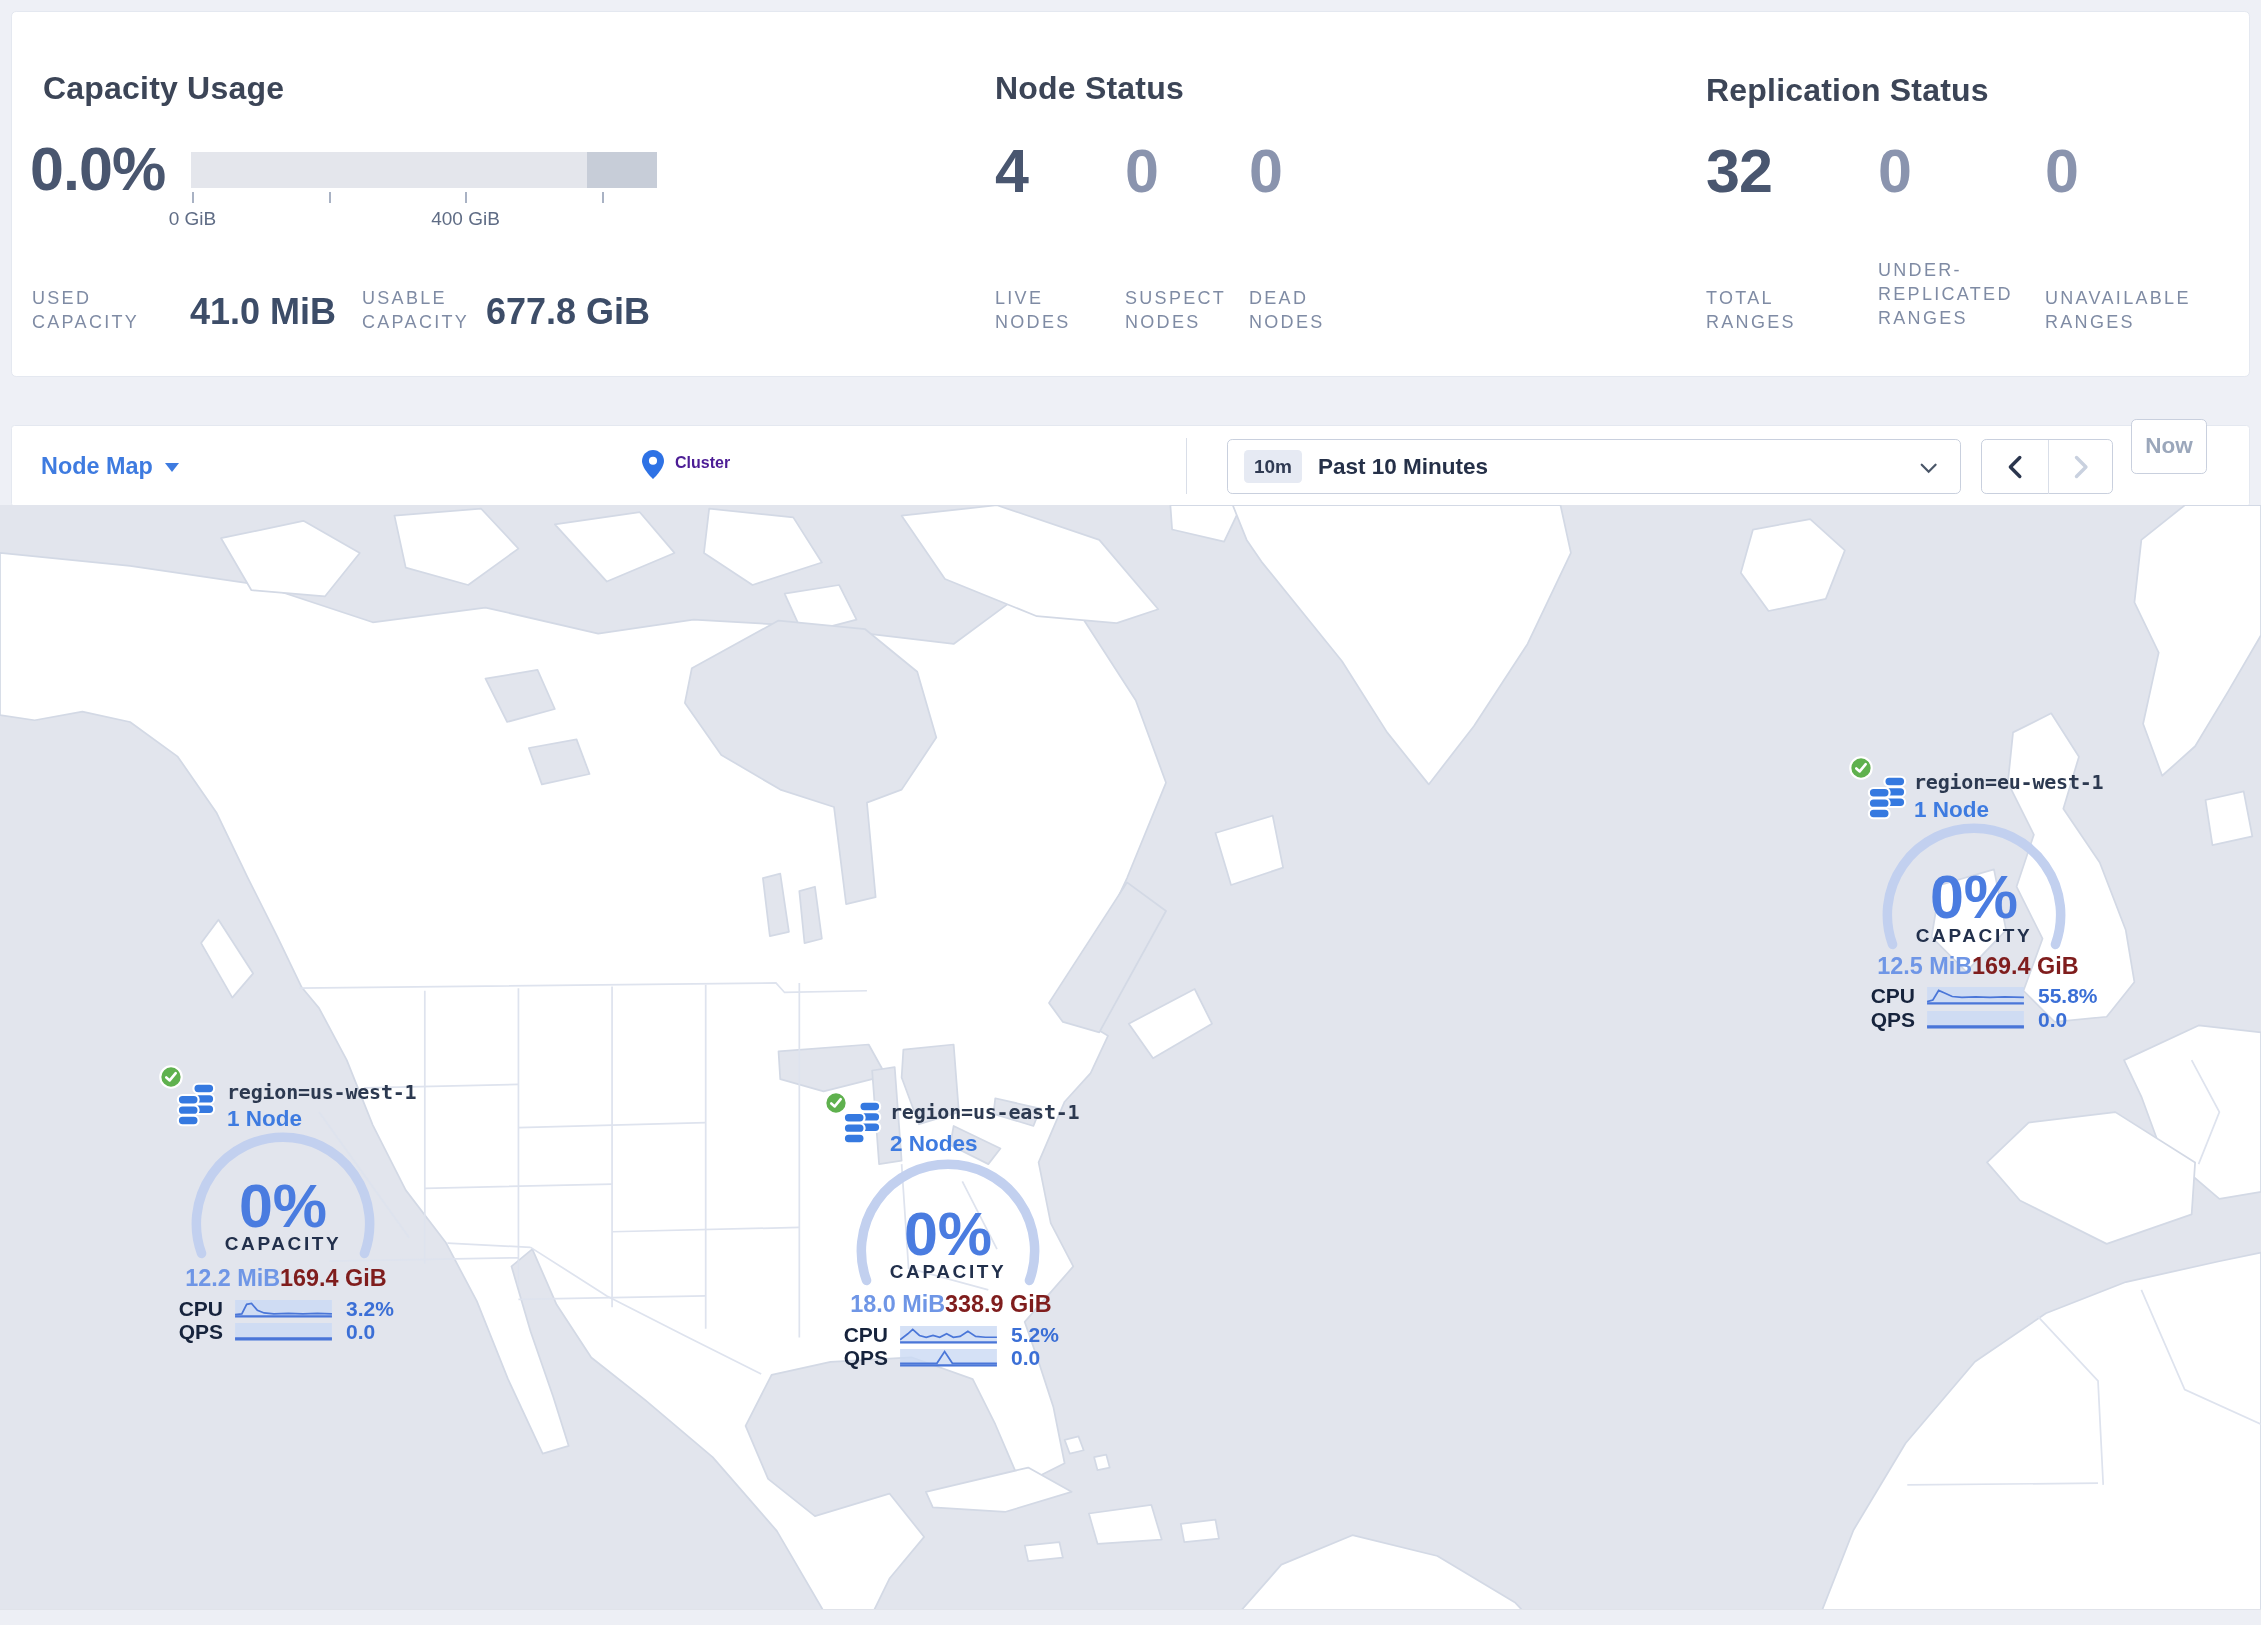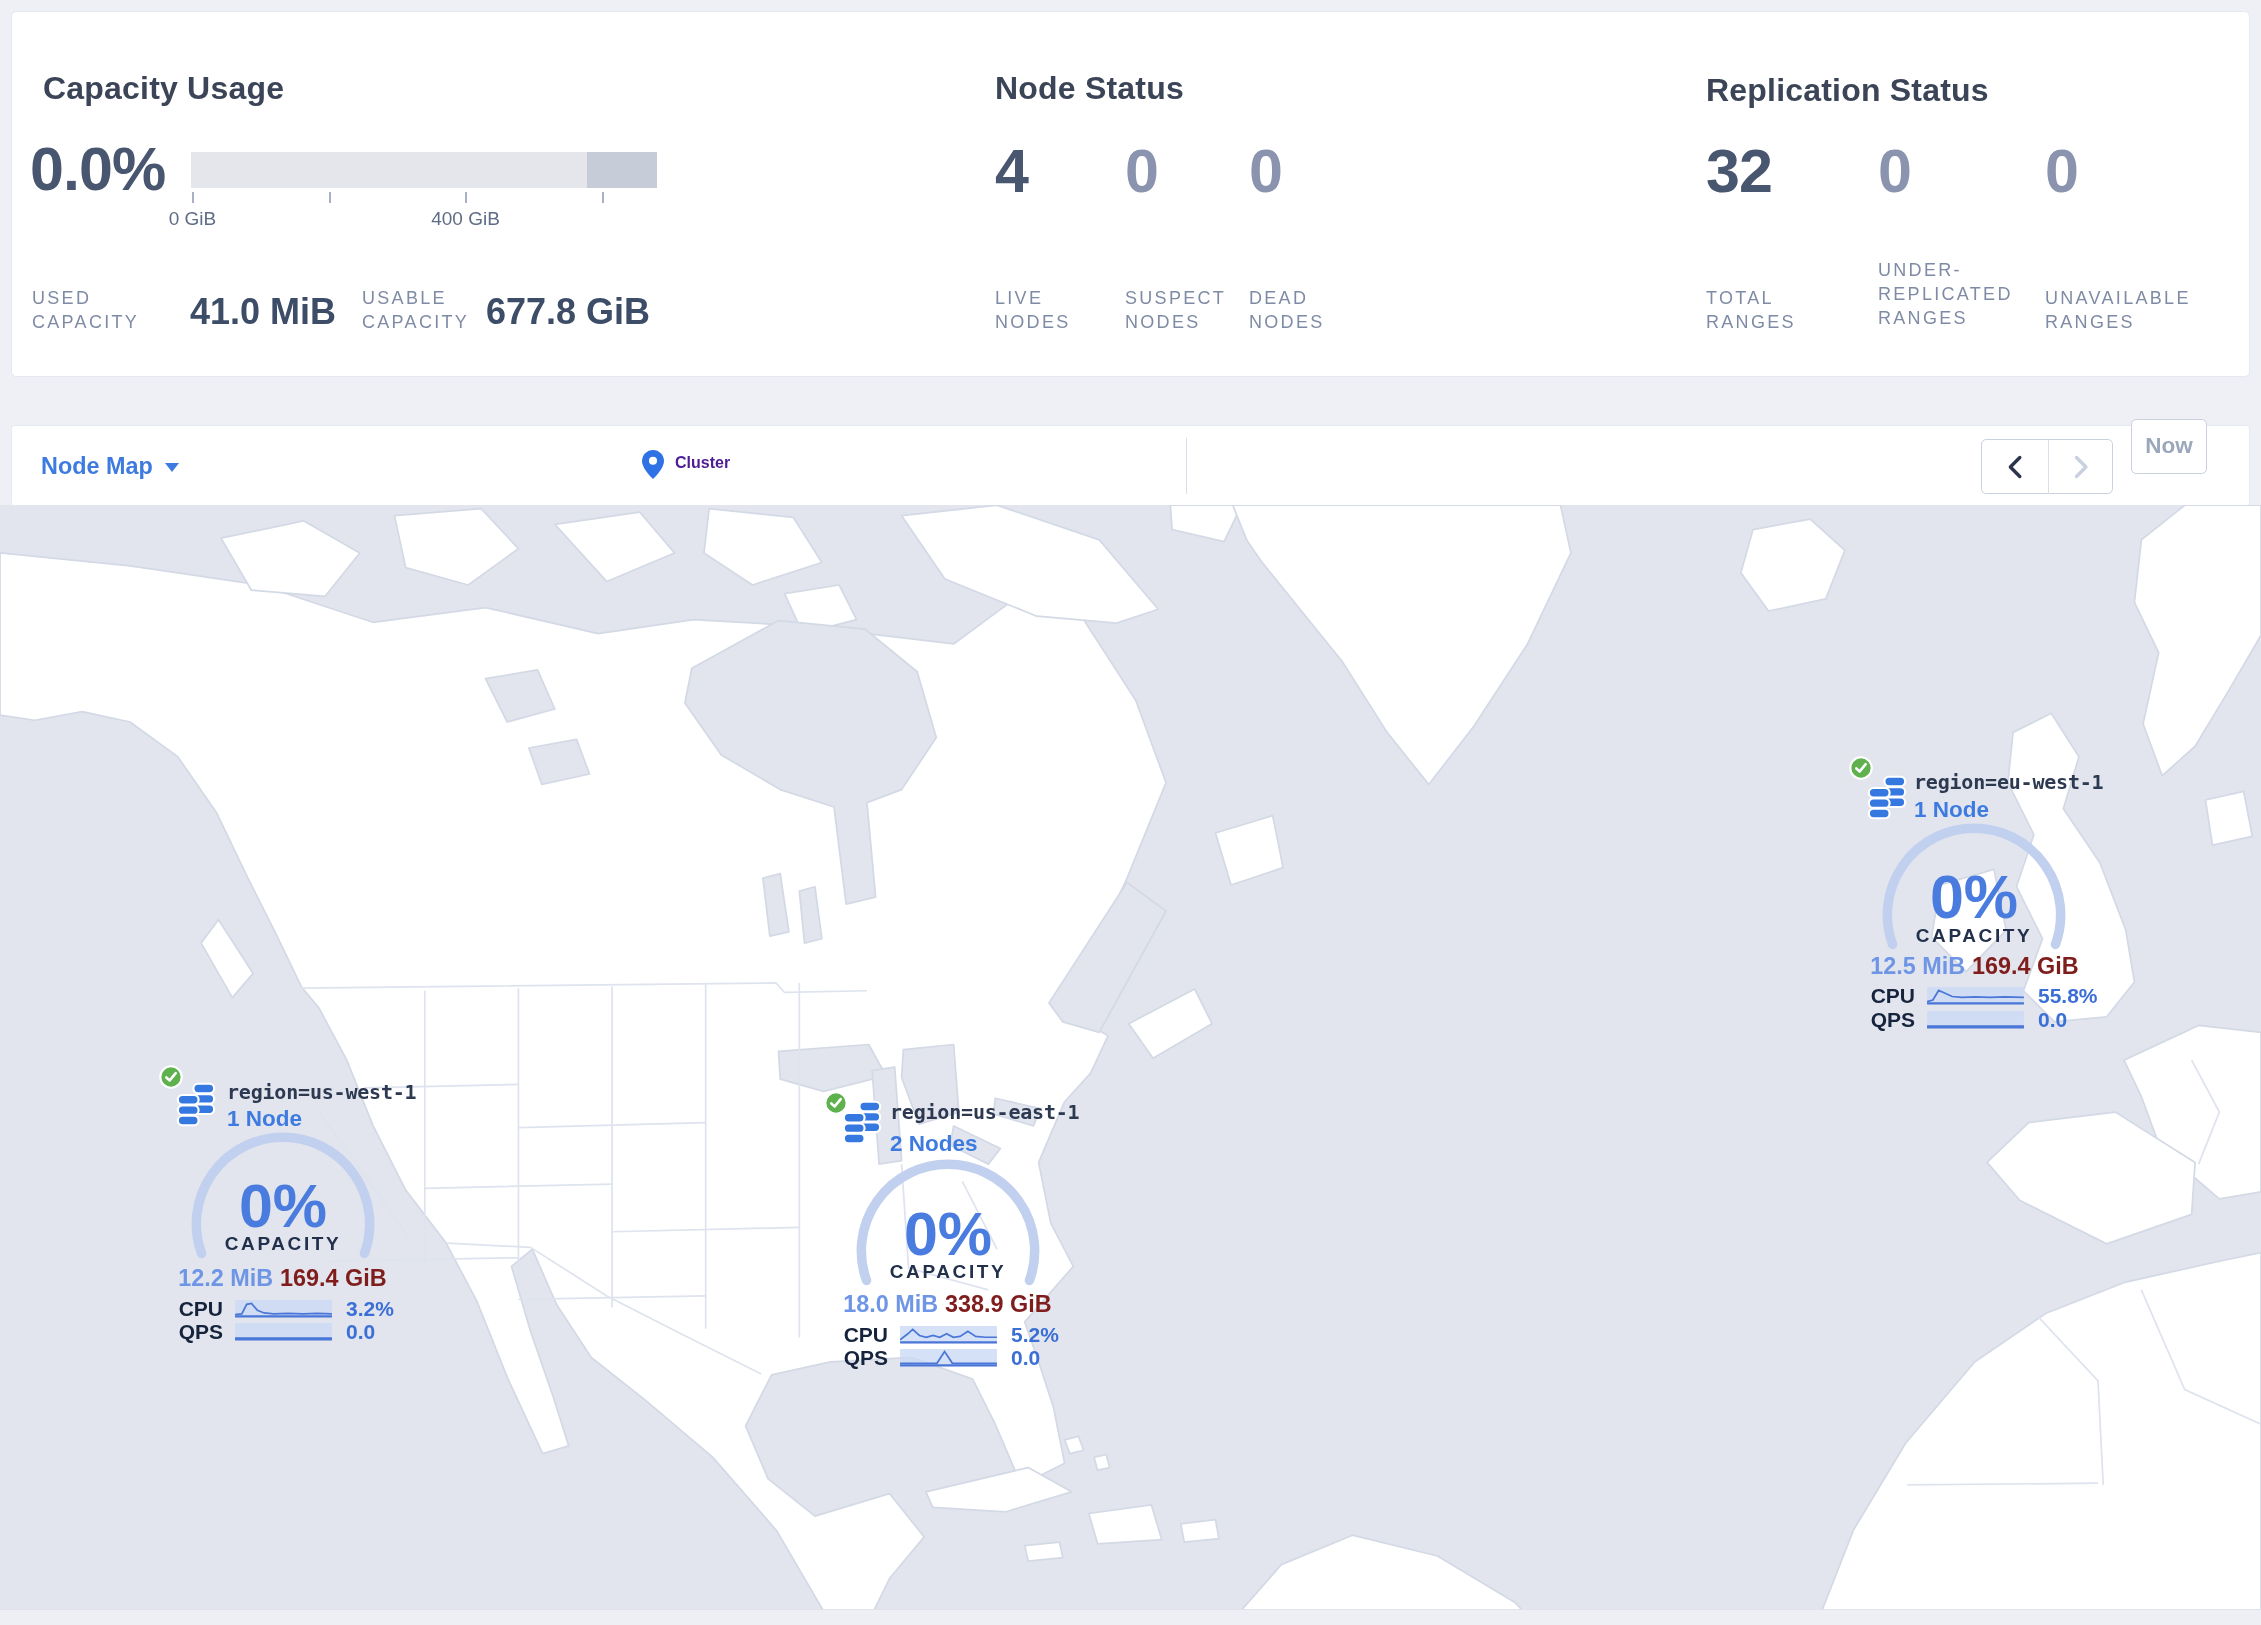--- a/index.html
+++ b/index.html
@@ -33,21 +33,21 @@
 
   
   .map{position:absolute;left:0;top:505px;width:2261px;height:1105px;background:var(--water);}
   .bottom-strip{position:absolute;left:0;top:1609px;width:2261px;height:16.5px;background:#edeff5;border-top:0.9px solid #e0e3ea;}
 
   .region-name{position:absolute;font-family:"DejaVu Sans Mono",monospace;font-size:20px;font-weight:700;
                letter-spacing:-0.2px;color:#2c3950;white-space:nowrap;}
   .node-count{position:absolute;font-size:22.5px;font-weight:700;color:var(--accent);white-space:nowrap;}
   .gauge-pct{position:absolute;width:208px;text-align:center;font-size:61px;line-height:57px;font-weight:700;color:#4a7ce0;}
   .gauge-cap{position:absolute;width:208px;text-align:center;font-size:19px;font-weight:700;letter-spacing:2.6px;color:#22304c;}
-  .gauge-vals{position:absolute;width:243px;display:flex;justify-content:space-between;padding:0 17.3px;box-sizing:border-box;}
+  .gauge-vals{position:absolute;width:243px;display:flex;justify-content:flex-end;padding:0 17.3px;box-sizing:border-box;}
   .val-used{font-size:23.4px;font-weight:600;color:#6f96e6;}
   .val-total{font-size:23.4px;font-weight:600;color:#7f1d1d;}
   .spark-row{position:absolute;display:flex;align-items:center;}
   .spark-label{width:49px;text-align:right;font-size:21px;font-weight:700;color:#16233c;margin-right:12px;}
   .spark-box{width:97px;height:17.3px;}
   .spark-val{font-size:21px;font-weight:700;color:#3b6fd6;margin-left:14px;}
 </style>
 </head>
 <body>
 
@@ -120,20 +120,27 @@
   </div>
 
   <svg class="abs" style="left:642px;top:450px;" width="22" height="29" viewBox="0 0 25 33">
     <path d="M12.5,0 C5.6,0 0,5.6 0,12.5 C0,21.5 12.5,33 12.5,33 C12.5,33 25,21.5 25,12.5 C25,5.6 19.4,0 12.5,0 Z" fill="#2e72e5"></path>
     <circle cx="12.5" cy="12.2" r="4.6" fill="#ffffff"></circle>
   </svg>
   <div class="tb-text" style="left:675px;top:454px;">Cluster</div>
 
   <div class="v-divider" style="left:1186px;top:438px;height:56px;"></div>
 
+  <div class="ctl" style="left:1227px;top:439px;width:734px;height:55px;">
+    <span class="time-badge">10m</span>
+    <span class="time-text">Past 10 Minutes</span>
+    <svg class="abs" style="right:22.5px;top:22.5px;" width="17.3" height="11.3" viewBox="0 0 20 13">
+      <path d="M2,2 L10,10 L18,2" stroke="#4a5668" stroke-width="2.6" fill="none" stroke-linecap="round"></path>
+    </svg>
+  </div>
 
   <div class="ctl" style="left:1981px;top:439px;width:132px;height:55px;">
     <div class="seg-cell" style="left:0;">
       <svg width="17.3" height="24" viewBox="0 0 20 28">
         <path d="M16,3 L5,14 L16,25" stroke="#2b364e" stroke-width="4" fill="none" stroke-linecap="round" stroke-linejoin="round"></path>
       </svg>
     </div>
     <div class="v-divider" style="left:66px;top:0;height:54px;"></div>
     <div class="seg-cell" style="left:67px;">
       <svg width="17.3" height="24" viewBox="0 0 20 28">

